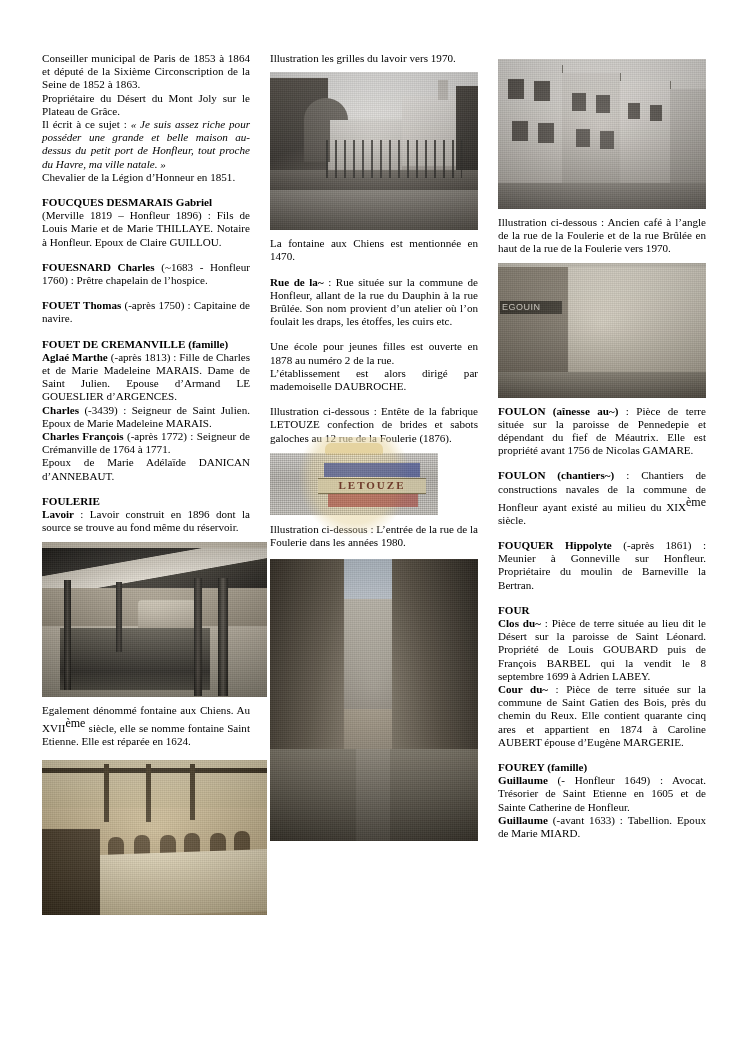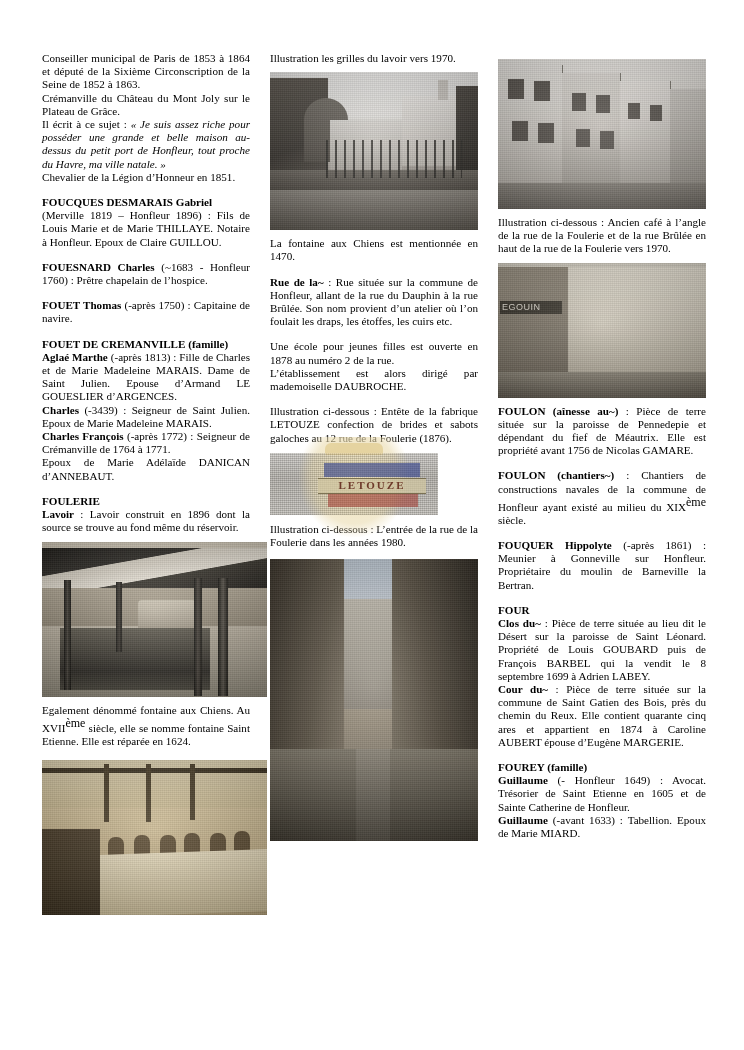--- a/index.html
+++ b/index.html
@@ -196,21 +196,21 @@
 </style>
 </head>
 <body>
 
 <div class="page">
   <div class="columns">
 
     <div class="col">
 
       <p>Conseiller municipal de Paris de 1853 à 1864 et député de la Sixième Circonscription de la Seine de 1852 à 1863.</p>
-      <p>Crémanville du Château du Mont Joly sur le Plateau de Grâce.</p>
+      <p>Propriétaire du Désert du Mont Joly sur le Plateau de Grâce.</p>
       <p><span>Il écrit à ce sujet : </span><span class="i">« Je suis assez riche pour posséder une grande et belle maison au-dessus du petit port de Honfleur, tout proche du Havre, ma ville natale. »</span></p>
       <p>Chevalier de la Légion d’Honneur en 1851.</p>
 
       <p class="gap"><span class="b">FOUCQUES DESMARAIS Gabriel</span></p>
       <p>(Merville 1819 – Honfleur 1896) : Fils de Louis Marie et de Marie THILLAYE. Notaire à Honfleur. Epoux de Claire GUILLOU.</p>
 
       <p class="gap"><span class="b">FOUESNARD Charles</span><span> (~1683 - Honfleur 1760) : Prêtre chapelain de l’hospice.</span></p>
 
       <p class="gap"><span class="b">FOUET Thomas</span><span> (-après 1750) : Capitaine de navire.</span></p>
 

